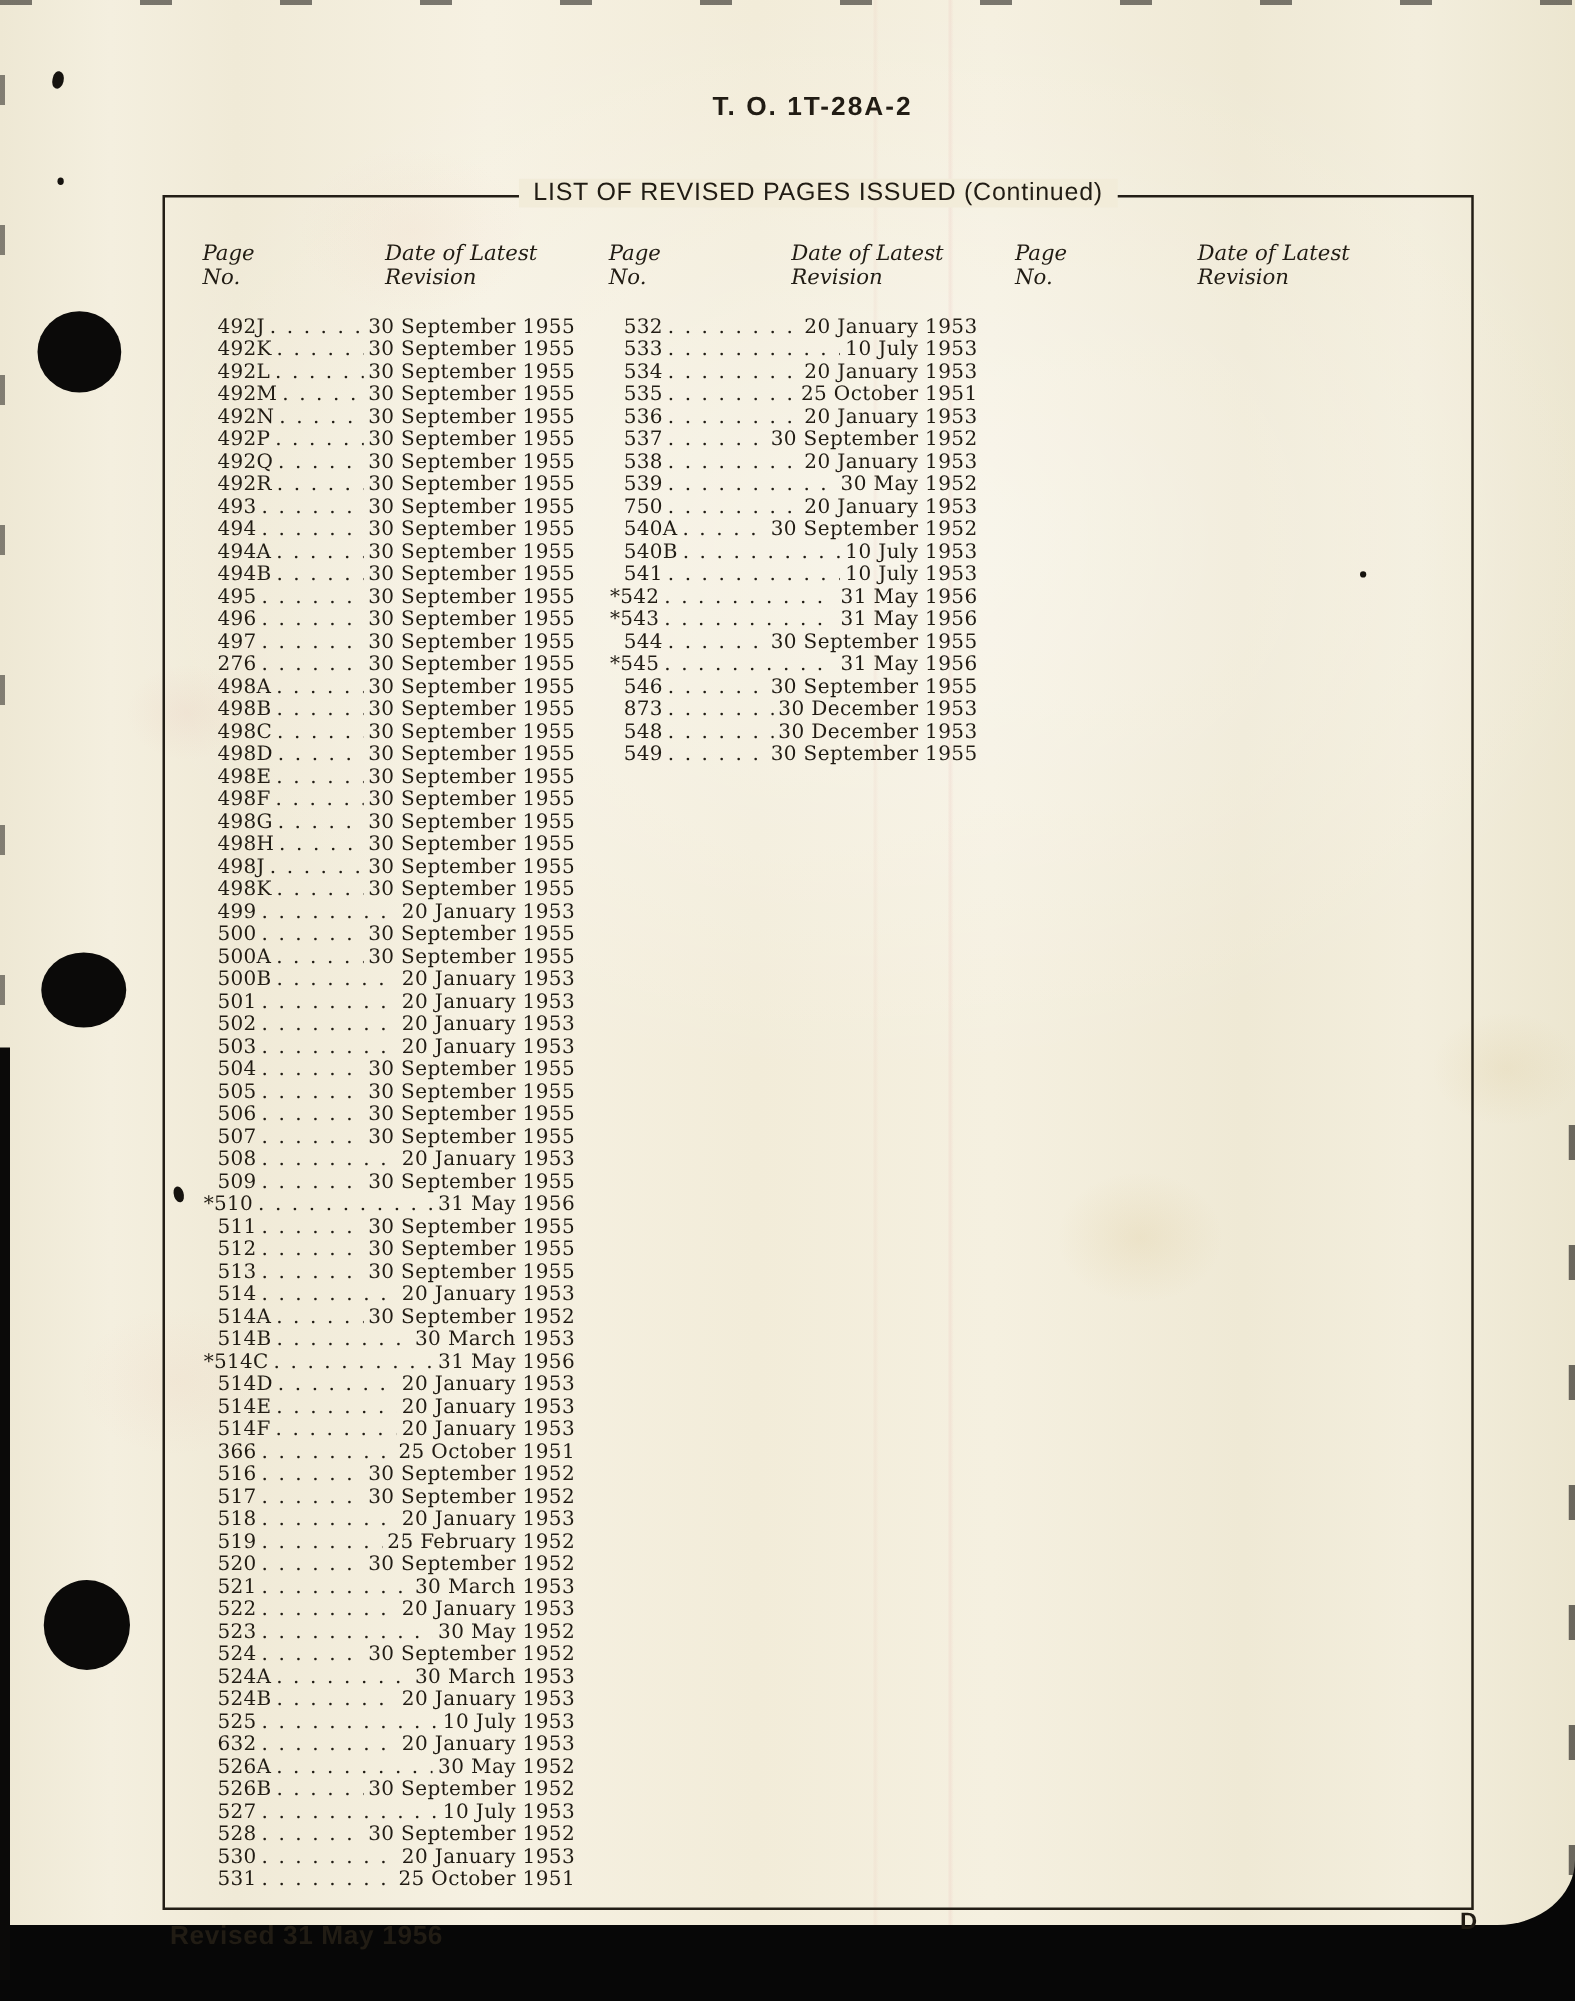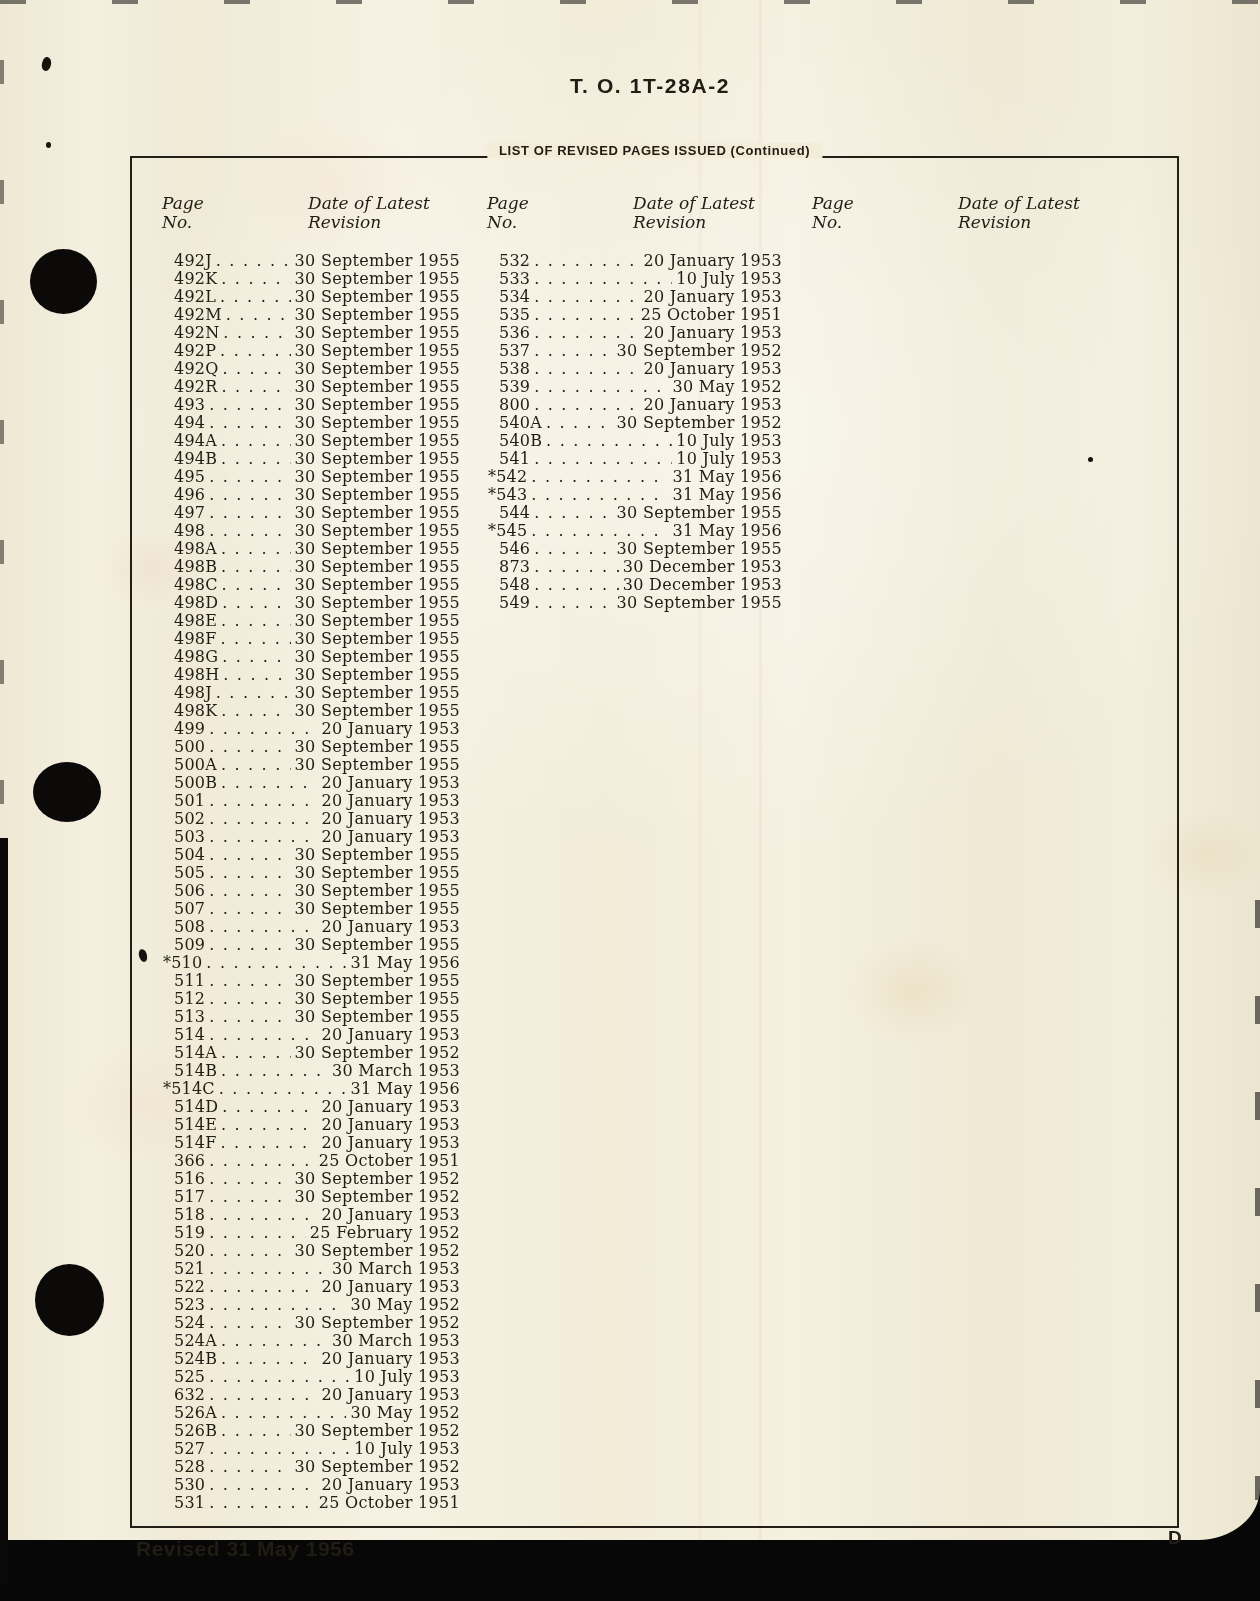--- a/index.html
+++ b/index.html
@@ -59,22 +59,22 @@
     font-size:21px;letter-spacing:1.6px;white-space:nowrap;
   }
   .box{
     position:absolute;left:130px;top:156px;width:1045px;height:1368px;
     border:2.5px solid #231e16;
   }
   .box-title{
     position:absolute;left:50%;top:-15px;transform:translateX(-50%);
     background:var(--paper);
     padding:0 12px;
-    font-family:"Liberation Sans",sans-serif;font-weight:bold;
-    font-size:13px;letter-spacing:.6px;white-space:nowrap;
+    font-family:"Liberation Sans",sans-serif;font-weight:normal;
+    font-size:20px;letter-spacing:.6px;white-space:nowrap;
   }
   .colgroup{position:absolute;top:36px;}
   .colgroup.c0{left:30px;width:298px;}
   .colgroup.c1{left:355px;width:295px;}
   .colgroup.c2{left:680px;width:300px;}
   .hdr{
     position:absolute;top:0;text-align:left;
     font-style:italic;font-size:17px;line-height:19px;
     font-family:"DejaVu Serif",serif;
   }
@@ -195,21 +195,21 @@
             <span class="pg">496</span>
             <span class="leader"></span>
             <span class="dt">30 September 1955</span>
           </div>
           <div class="row">
             <span class="pg">497</span>
             <span class="leader"></span>
             <span class="dt">30 September 1955</span>
           </div>
           <div class="row">
-            <span class="pg">498</span>
+            <span class="pg">276</span>
             <span class="leader"></span>
             <span class="dt">30 September 1955</span>
           </div>
           <div class="row">
             <span class="pg">498A</span>
             <span class="leader"></span>
             <span class="dt">30 September 1955</span>
           </div>
           <div class="row">
             <span class="pg">498B</span>
@@ -523,21 +523,21 @@
             <span class="pg">538</span>
             <span class="leader"></span>
             <span class="dt">20 January 1953</span>
           </div>
           <div class="row">
             <span class="pg">539</span>
             <span class="leader"></span>
             <span class="dt">30 May 1952</span>
           </div>
           <div class="row">
-            <span class="pg">800</span>
+            <span class="pg">750</span>
             <span class="leader"></span>
             <span class="dt">20 January 1953</span>
           </div>
           <div class="row">
             <span class="pg">540A</span>
             <span class="leader"></span>
             <span class="dt">30 September 1952</span>
           </div>
           <div class="row">
             <span class="pg">540B</span>

